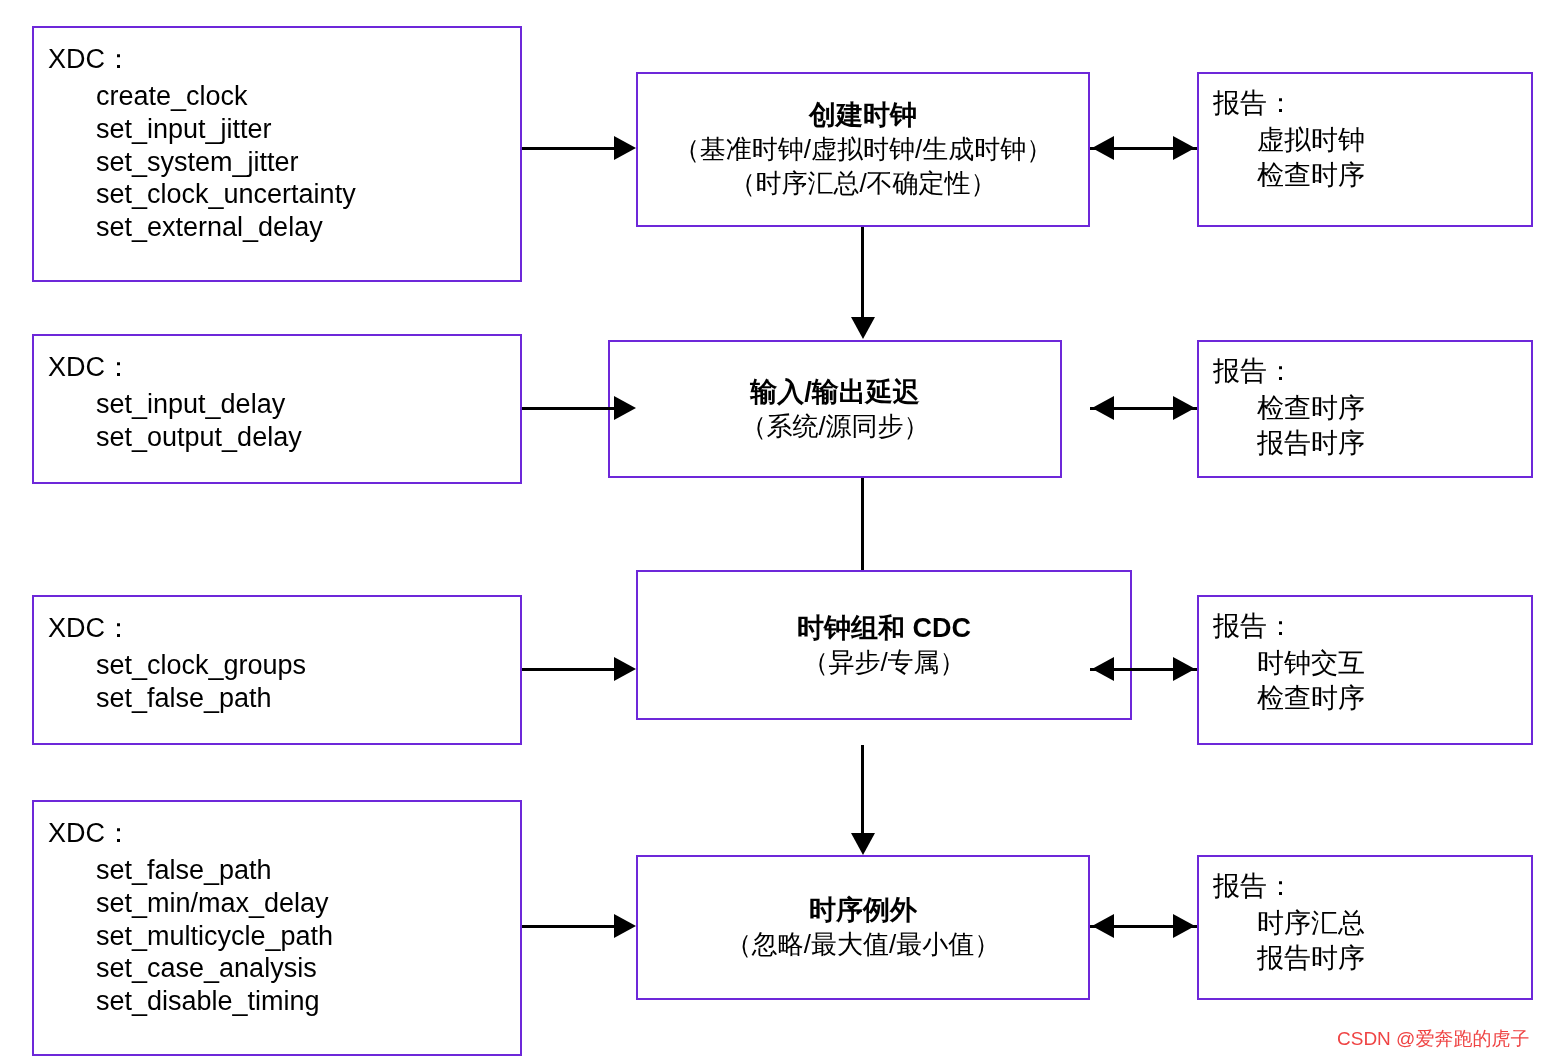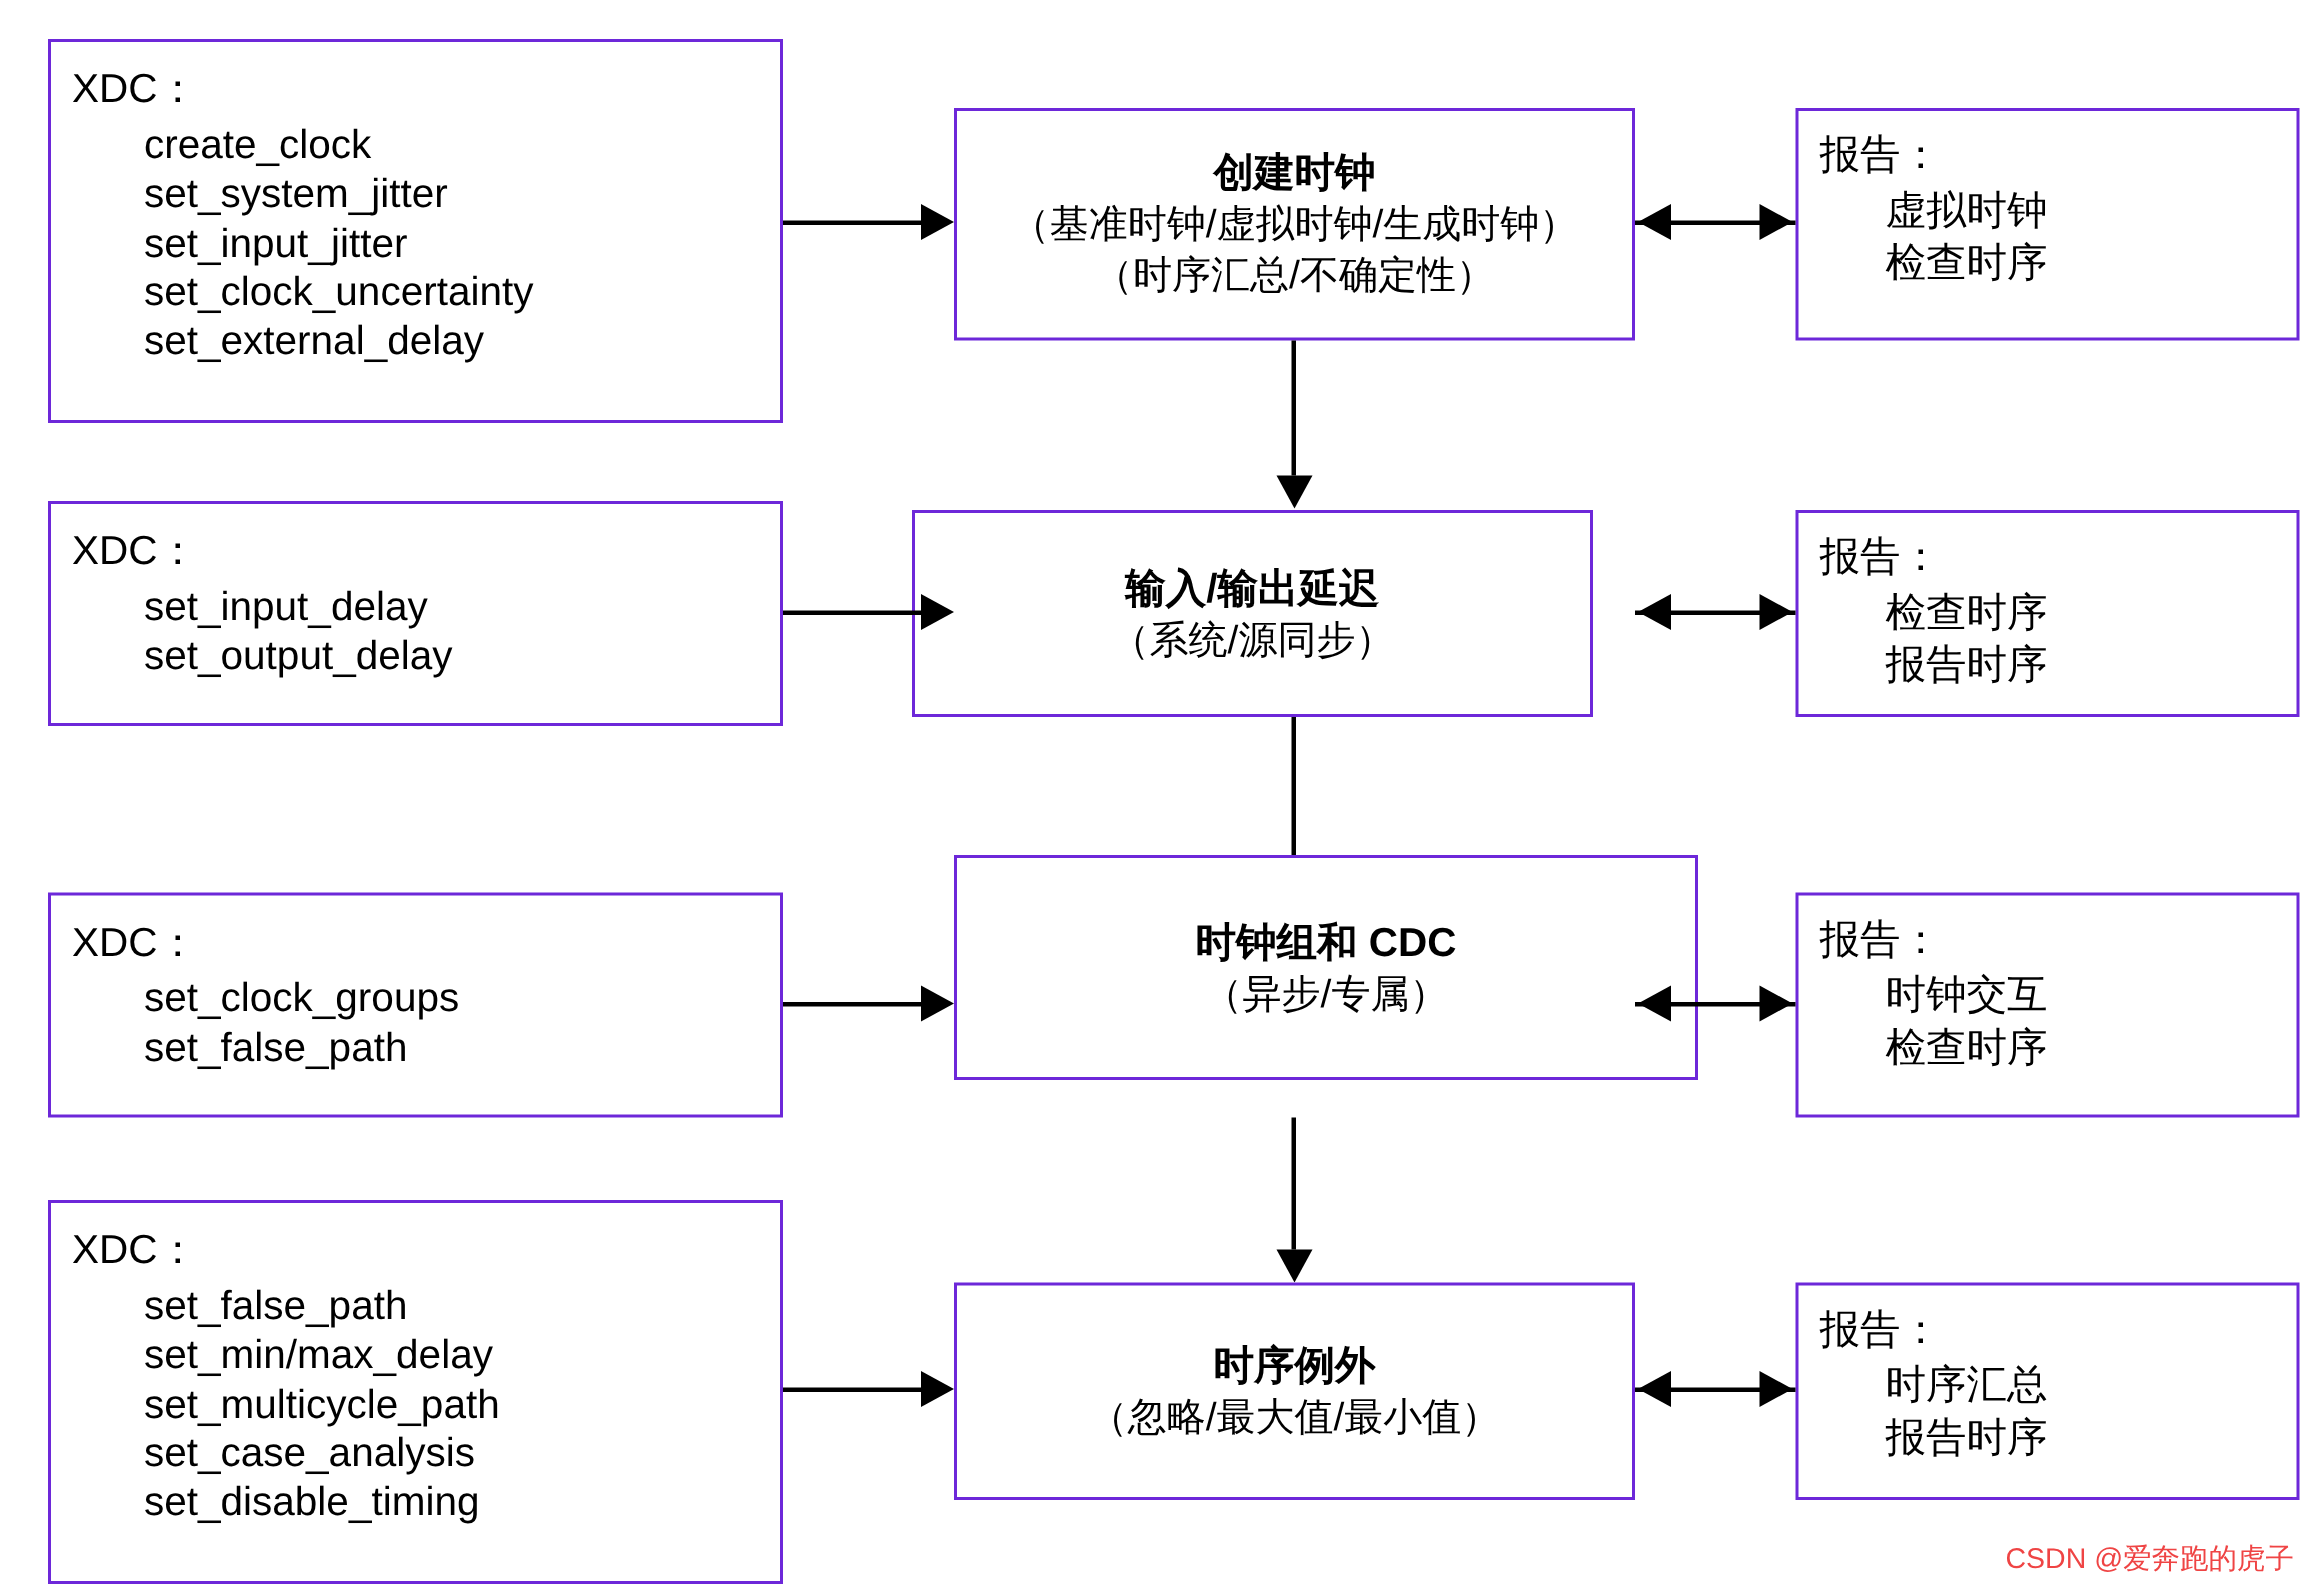--- a/index.html
+++ b/index.html
@@ -115,22 +115,22 @@
 </style>
 </head>
 <body>
 
 <div id="canvas">
 
   <div class="box xdc" style="left:32px;top:26px;width:490px;height:256px;">
     <div class="title">XDC：</div>
     <div class="cmds">
       <div class="cmd">create_clock</div>
+      <div class="cmd">set_input_jitter</div>
       <div class="cmd">set_system_jitter</div>
-      <div class="cmd">set_input_jitter</div>
       <div class="cmd">set_clock_uncertainty</div>
       <div class="cmd">set_external_delay</div>
     </div>
   </div>
 
   <div class="box stage" style="left:636px;top:72px;width:454px;height:155px;">
     <div class="heading">创建时钟</div>
     <div class="sub">（基准时钟/虚拟时钟/生成时钟）</div>
     <div class="sub">（时序汇总/不确定性）</div>
   </div>

